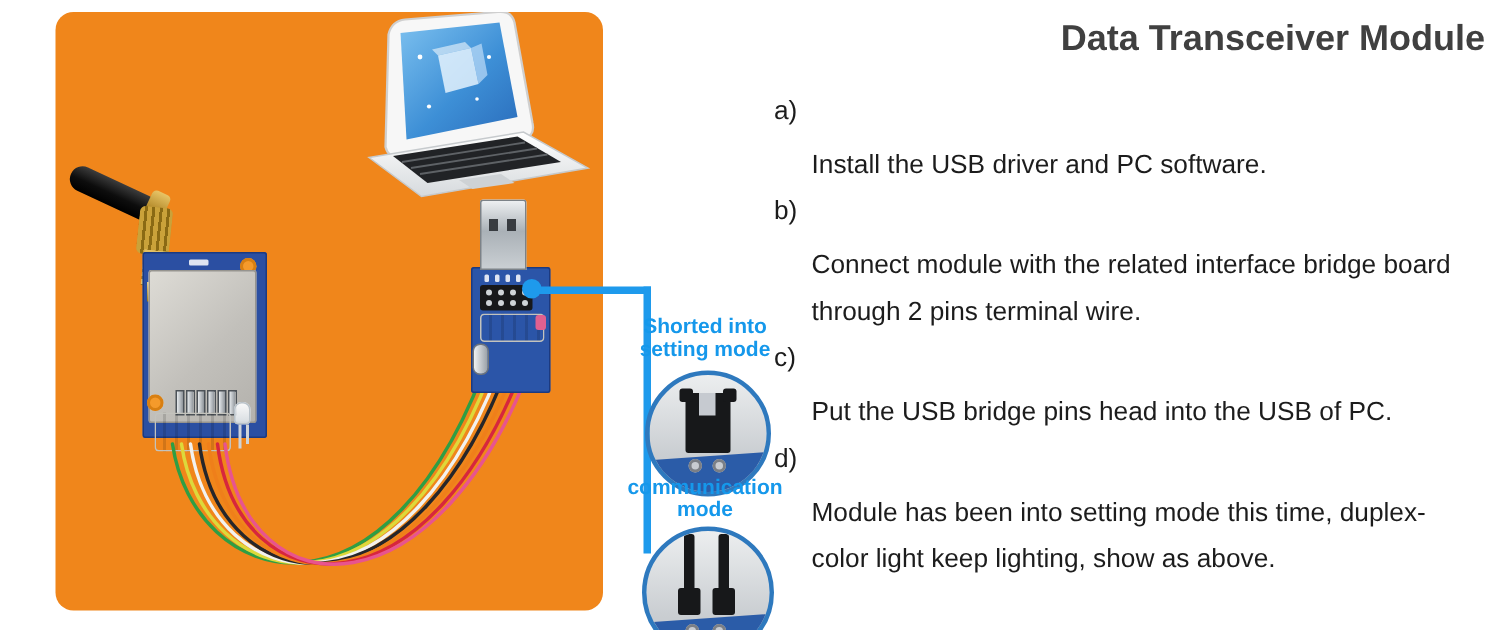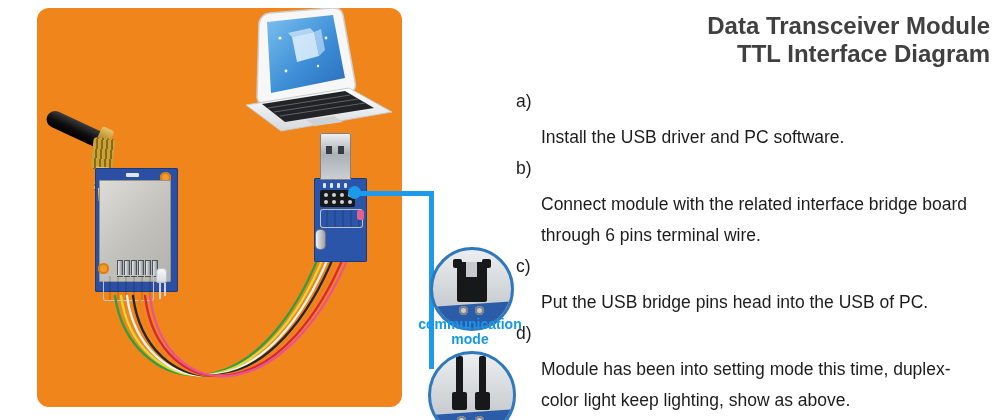--- a/index.html
+++ b/index.html
@@ -165,20 +165,24 @@
       <div class="hdr-dot abs" style="left:28px;top:10px;"></div>
   </div>
   <div class="abs jst jst-ribs" style="left:320px;top:209px;width:43px;height:19px;border-radius:3px;"></div>
   <div class="abs pink-led"></div>
   <div class="abs crystal"></div>
 
   <div class="abs co-blue co-dot"></div>
   <div class="abs co-blue co-hline"></div>
   <div class="abs co-blue co-vline"></div>
 
+  <div class="abs co-label" id="lbl-shorted">
+    <div>Shorted into</div>
+    <div>setting mode</div>
+  </div>
 
   <div class="abs inset" id="inset-shorted">
     <div class="inset-board"></div>
     <div class="via" style="left:26px;top:56px;"></div>
     <div class="via" style="left:42px;top:56px;"></div>
     <div class="blk" style="left:24px;top:12px;width:30px;height:40px;"></div>
     <div class="notch" style="left:33px;top:12px;width:11px;height:15px;"></div>
     <div class="blk" style="left:20px;top:9px;width:9px;height:9px;"></div>
     <div class="blk" style="left:49px;top:9px;width:9px;height:9px;"></div>
   </div>
@@ -193,30 +197,29 @@
     <div class="via" style="left:44px;top:62px;"></div>
     <div class="blk" style="left:25px;top:2px;width:7px;height:38px;"></div>
     <div class="blk" style="left:48px;top:2px;width:7px;height:38px;"></div>
     <div class="blk" style="left:21px;top:38px;width:15px;height:18px;"></div>
     <div class="blk" style="left:44px;top:38px;width:15px;height:18px;"></div>
   </div>
 
   <div class="abs" id="textcol">
     <div class="title">
       <div>Data Transceiver Module</div>
-      <div>TTL Interface Diagram</div>
     </div>
     <div id="instructions">
       <div class="instr">
         <span class="lbl">a)</span>
         <span class="txt">Install the USB driver and PC software.</span>
       </div>
       <div class="instr">
         <span class="lbl">b)</span>
-        <span class="txt">Connect module with the related interface bridge board through 6 pins terminal wire.</span>
+        <span class="txt">Connect module with the related interface bridge board through 2 pins terminal wire.</span>
       </div>
       <div class="instr">
         <span class="lbl">c)</span>
         <span class="txt">Put the USB bridge pins head into the USB of PC.</span>
       </div>
       <div class="instr">
         <span class="lbl">d)</span>
         <span class="txt">Module has been into setting mode this time, duplex-color light keep lighting, show as above.</span>
       </div>
     </div>

